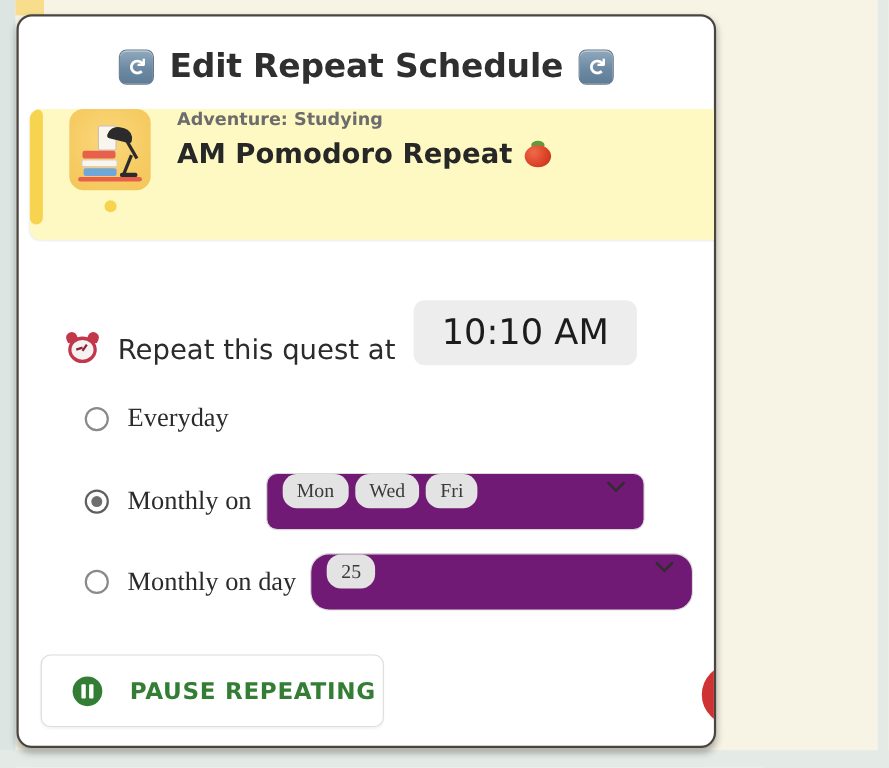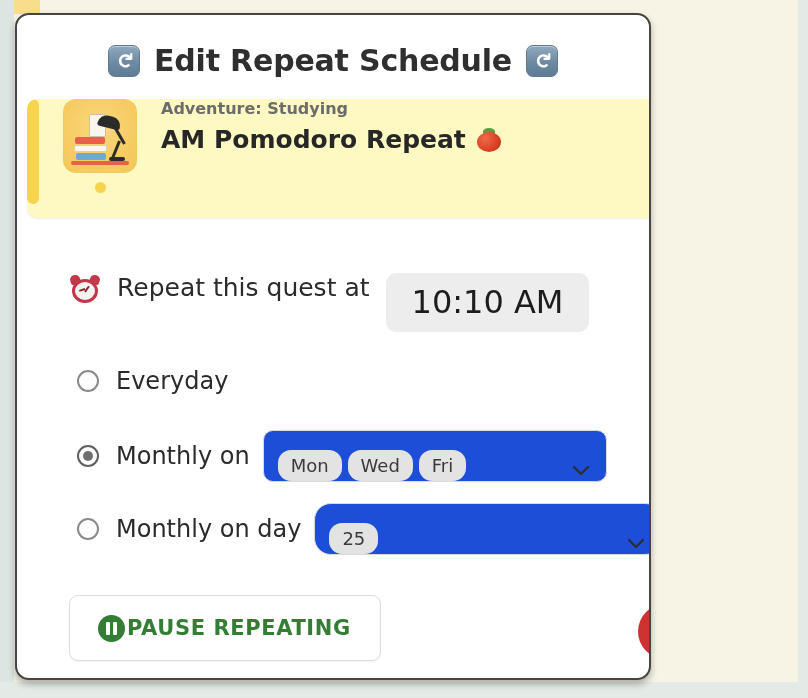--- a/index.html
+++ b/index.html
@@ -255,24 +255,24 @@
     font-size: 33px;
     display: flex;
     align-items: center;
     justify-content: center;
     margin-right: 28px;
   }
 
   
   .time-row {
     position: absolute;
-    left: 52px;
+    left: 42px;
     top: 258px;
     display: flex;
-    align-items: flex-start;
+    align-items: flex-end;
     gap: 16px;
   }
   .alarm-emoji {
     width: 32px; height: 32px;
     position: relative;
     flex: none;
   }
   .alarm-face {
     position: absolute;
     left: 3px; top: 6px;
@@ -321,20 +321,21 @@
     text-align: center;
     line-height: 1.08;
   }
 
   
   .option-row {
     position: absolute;
     left: 60px;
     display: flex;
     align-items: center;
+    font-family: Liberation Serif, serif;
   }
   #row-everyday { top: 352px; }
   #row-weekly   { top: 415px; }
   #row-monthly  { top: 488px; }
 
   .radio {
     width: 22px;
     height: 22px;
     border-radius: 50%;
     border: 2px solid #8A8A8A;
@@ -356,26 +357,26 @@
   }
   .option-label {
     font-size: 24px;
     color: #2B2B2B;
     margin-left: 17px;
     white-space: nowrap;
   }
 
   .select-box {
     margin-left: 13px;
-    background: #1d4ed8;
+    background: #701a75;
     border: 1px solid #D9D9D9;
     border-radius: 10px;
     height: 52px;
     display: flex;
-    align-items: flex-end;
+    align-items: flex-start;
     padding: 0 14px;
     box-sizing: border-box;
   }
   #weekly-select { width: 344px; }
   #monthly-select { width: 348px; border-radius: 17px; }
   .chips {
     display: flex;
     align-items: center;
     gap: 6px;
     flex: 1 1 auto;
@@ -390,31 +391,31 @@
   .chevron {
     width: 22px;
     height: 22px;
     flex: none;
     margin-left: 8px;
   }
 
   
   .pause-button {
     position: absolute;
-    left: 52px;
+    left: 20px;
     top: 580px;
     width: 312px;
     height: 66px;
     background: #FFFFFF;
     border: 1px solid #DCDCDC;
     border-radius: 9px;
     box-sizing: border-box;
     display: flex;
     align-items: center;
-    gap: 2px;
+    gap: 25px;
     padding-left: 28px;
     box-shadow: 0 1px 2px rgba(0,0,0,0.05);
   }
   .pause-icon {
     width: 27px;
     height: 27px;
     border-radius: 50%;
     background: #337E34;
     position: relative;
     flex: none;

